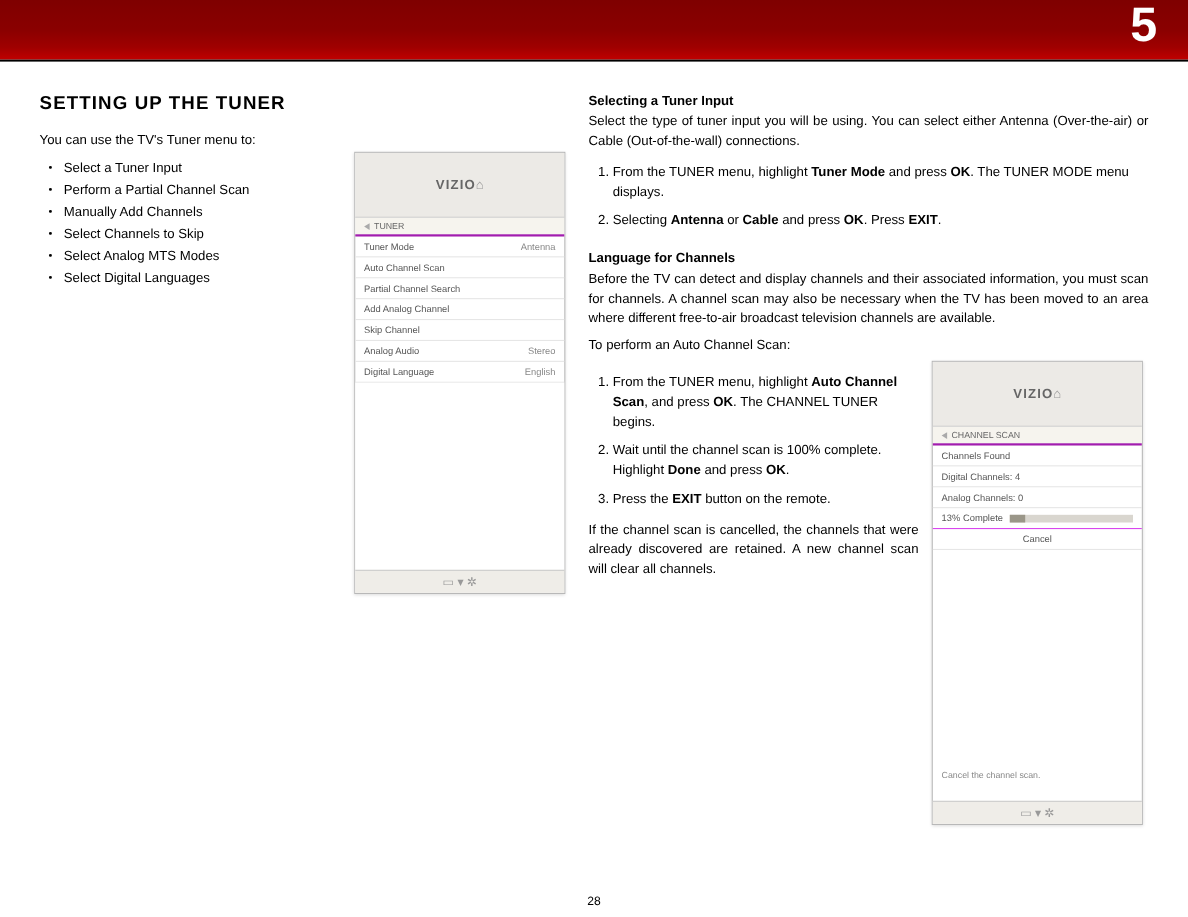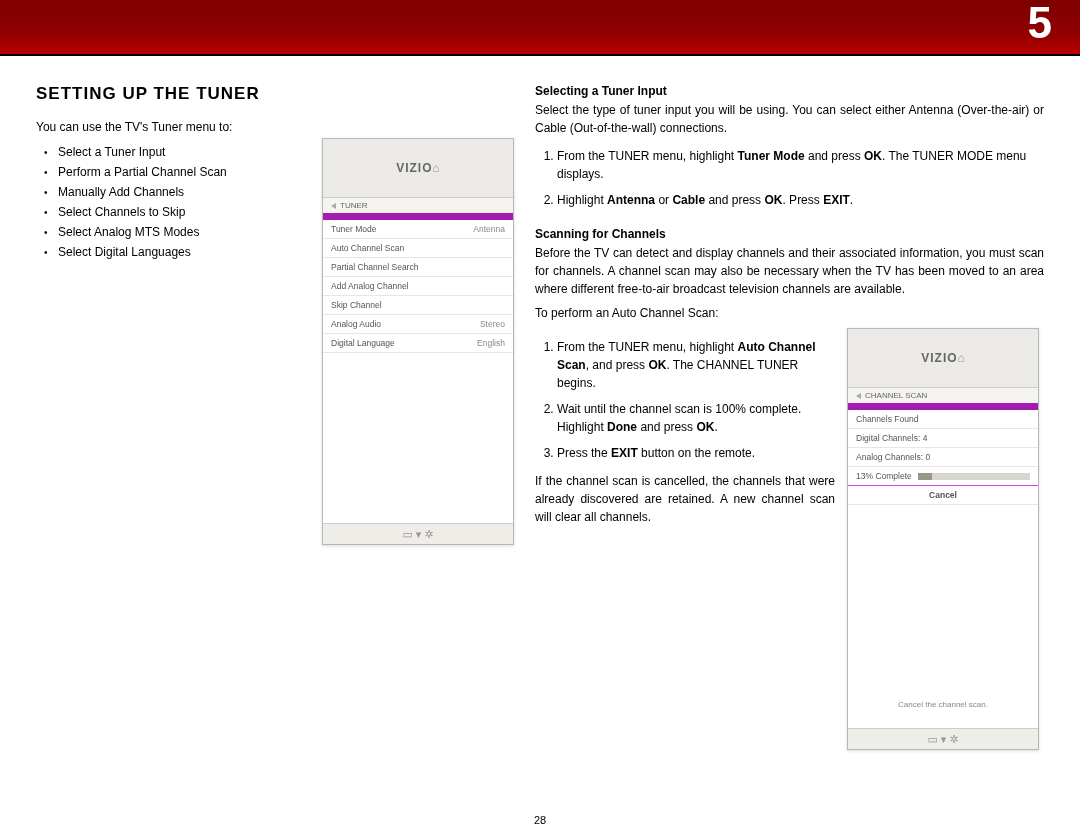--- a/index.html
+++ b/index.html
@@ -30,30 +30,30 @@
   
   .right-split { display:flex; gap:12px; align-items:flex-start;}
   .right-steps { width:300px; }
   .right-screen { }
 
   
   .tv { border:1px solid #b8b8b8; width:190px; background:#fff; font-size:9px; color:#555; box-shadow:0 1px 3px rgba(0,0,0,0.15); display:flex; flex-direction:column;}
   .tv-header { background:#eceae6; height:26px; display:flex; align-items:center; justify-content:center; padding:16px 8px; border-bottom:1px solid #ccc;}
   .tv-logo { font-weight:bold; letter-spacing:1px; font-size:12px; color:#666;}
   .tv-home { font-size:12px; color:#999;}
-  .tv-crumb { background:#f6f4ee; padding:3px 8px; font-size:8px; color:#666; border-bottom:7px solid #a21caf; display:flex; align-items:center; gap:4px;}
+  .tv-crumb { background:#f6f4ee; padding:3px 8px; font-size:8px; color:#666; border-bottom:2px solid #a21caf; display:flex; align-items:center; gap:4px;}
   .tv-row { display:flex; justify-content:space-between; padding:4px 8px; border-bottom:1px solid #e6e6e6; font-size:8.5px;}
   .tv-row .val { color:#888; }
   .tv-spacer-a { height:170px; background:#fff;}
   .tv-footer { background:#efede8; height:20px; border-top:1px solid #ccc; display:flex; align-items:center; justify-content:center; gap:14px; color:#999; font-size:11px;}
   .tv-progress { padding:4px 8px; border-bottom:1px solid #d946ef; display:flex; align-items:center; gap:6px; font-size:8.5px;}
   .tv-bar { flex:1; height:7px; background:#d9d6cf; position:relative;}
   .tv-bar-fill { position:absolute; left:0; top:0; bottom:0; width:13%; background:#9a9688;}
-  .tv-cancel { text-align:center; padding:4px 0; border-bottom:1px solid #e6e6e6; font-size:8.5px;font-weight:bold;}
-  .tv-hint { position:absolute; bottom:36px; left:0; right:0; text-align:center; font-size:8px; color:#888; padding:4px 8px;}
+  .tv-cancel { text-align:center; padding:4px 0; border-bottom:1px solid #e6e6e6; font-size:8.5px;}
+  .tv-hint { position:absolute; bottom:36px; left:0; right:0; text-align:left; font-size:8px; color:#888; padding:4px 8px;}
   .tv-rel { position:relative; }
   .back-arrow{display:inline-block;width:0;height:0;border-top:3px solid transparent;border-bottom:3px solid transparent;border-right:5px solid #aaa;}
 </style>
 </head>
 <body>
 
 <div class="page">
   <div class="topbar">
     <div class="chapter-num">5</div>
   </div>
@@ -118,24 +118,24 @@
           </div>
         </div>
       </div>
     </div>
 
     <div class="rightcol">
       <div class="subhead" style="margin-top:0">Selecting a Tuner Input</div>
       <p class="para justify">Select the type of tuner input you will be using. You can select either Antenna (Over-the-air) or Cable (Out-of-the-wall) connections.</p>
       <ol class="num">
         <li><span>From the TUNER menu, highlight </span><span class="bold">Tuner Mode</span><span> and press </span><span class="bold">OK</span><span>. The TUNER MODE menu displays.</span></li>
-        <li><span>Highlight </span><span class="bold">Antenna</span><span> or </span><span class="bold">Cable</span><span> and press </span><span class="bold">OK</span><span>. Press </span><span class="bold">EXIT</span><span>.</span></li>
+        <li><span>Selecting </span><span class="bold">Antenna</span><span> or </span><span class="bold">Cable</span><span> and press </span><span class="bold">OK</span><span>. Press </span><span class="bold">EXIT</span><span>.</span></li>
       </ol>
 
-      <div class="subhead">Scanning for Channels</div>
+      <div class="subhead">Language for Channels</div>
       <p class="para justify">Before the TV can detect and display channels and their associated information, you must scan for channels. A channel scan may also be necessary when the TV has been moved to an area where different free-to-air broadcast television channels are available.</p>
       <p class="para">To perform an Auto Channel Scan:</p>
 
       <div class="right-split">
         <div class="right-steps">
           <ol class="num">
             <li><span>From the TUNER menu, highlight </span><span class="bold">Auto Channel Scan</span><span>, and press </span><span class="bold">OK</span><span>. The CHANNEL TUNER begins.</span></li>
             <li><span>Wait until the channel scan is 100% complete. Highlight </span><span class="bold">Done</span><span> and press </span><span class="bold">OK</span><span>.</span></li>
             <li><span>Press the </span><span class="bold">EXIT</span><span> button on the remote.</span></li>
           </ol>

